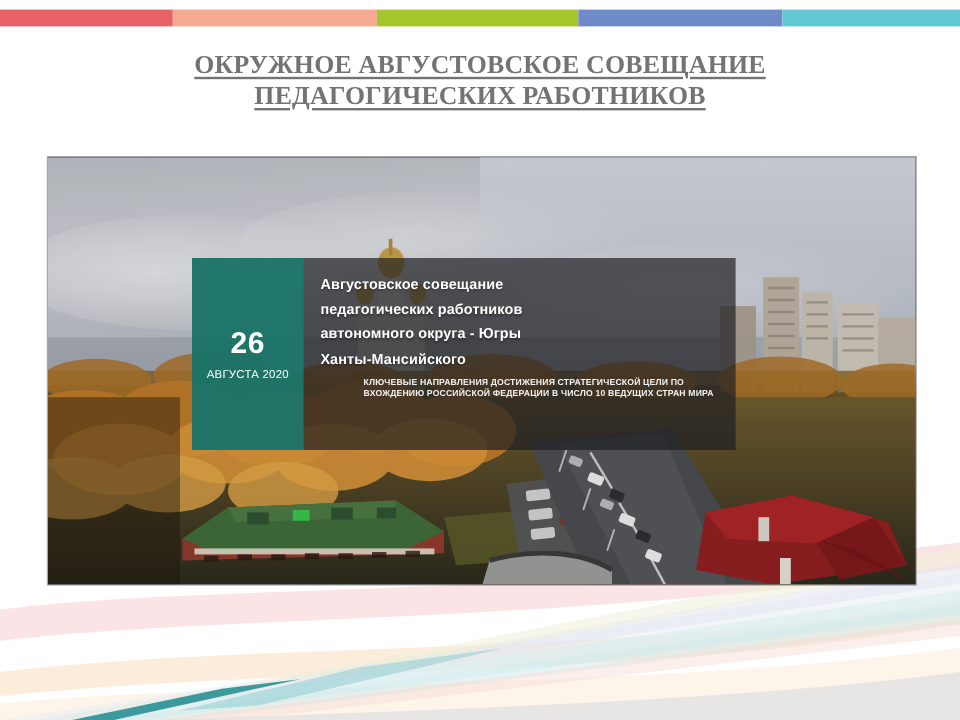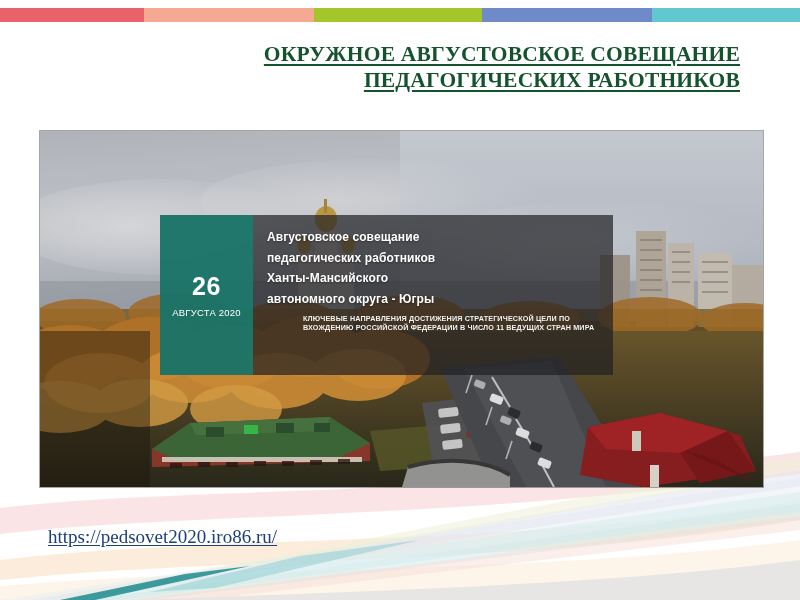--- a/index.html
+++ b/index.html
@@ -32,27 +32,27 @@
     width: 800px; height: 600px;
     pointer-events: none;
   }
 
   
   .title {
     position: absolute;
     left: 60px;
     top: 41px;
     width: 680px;
-    text-align: right;
+    text-align: center;
     font-family: "Liberation Serif", serif;
     font-weight: bold;
     font-size: 21.5px;
     line-height: 26px;
     letter-spacing: 0.2px;
-    color: #14532d;
+    color: #737373;
     text-decoration: underline;
     text-decoration-thickness: 2px;
     text-underline-offset: 3px;
   }
   .title .ln { display: block; white-space: nowrap; }
 
   
   .photo {
     position: absolute;
     left: 40px; top: 131px;
@@ -359,26 +359,25 @@
 
     <div class="ovl">
       <div class="ovl-date">
         <span class="d-num">26</span>
         <span class="d-mon">АВГУСТА 2020</span>
       </div>
       <div class="ovl-body">
         <div class="ovl-head">
           <span class="hl">Августовское совещание</span>
           <span class="hl">педагогических работников</span>
+          <span class="hl">автономного округа - Югры</span>
           <span class="hl">Ханты-Мансийского</span>
-          <span class="hl">автономного округа - Югры</span>
         </div>
         <div class="ovl-sub">
           <span class="sl">КЛЮЧЕВЫЕ НАПРАВЛЕНИЯ ДОСТИЖЕНИЯ СТРАТЕГИЧЕСКОЙ ЦЕЛИ ПО</span>
-          <span class="sl">ВХОЖДЕНИЮ РОССИЙСКОЙ ФЕДЕРАЦИИ В ЧИСЛО 11 ВЕДУЩИХ СТРАН МИРА</span>
+          <span class="sl">ВХОЖДЕНИЮ РОССИЙСКОЙ ФЕДЕРАЦИИ В ЧИСЛО 10 ВЕДУЩИХ СТРАН МИРА</span>
         </div>
       </div>
     </div>
   </div>
 
-  <a class="url" href="#">https://pedsovet2020.iro86.ru/</a>
 
 </div>
 
 </body></html>

